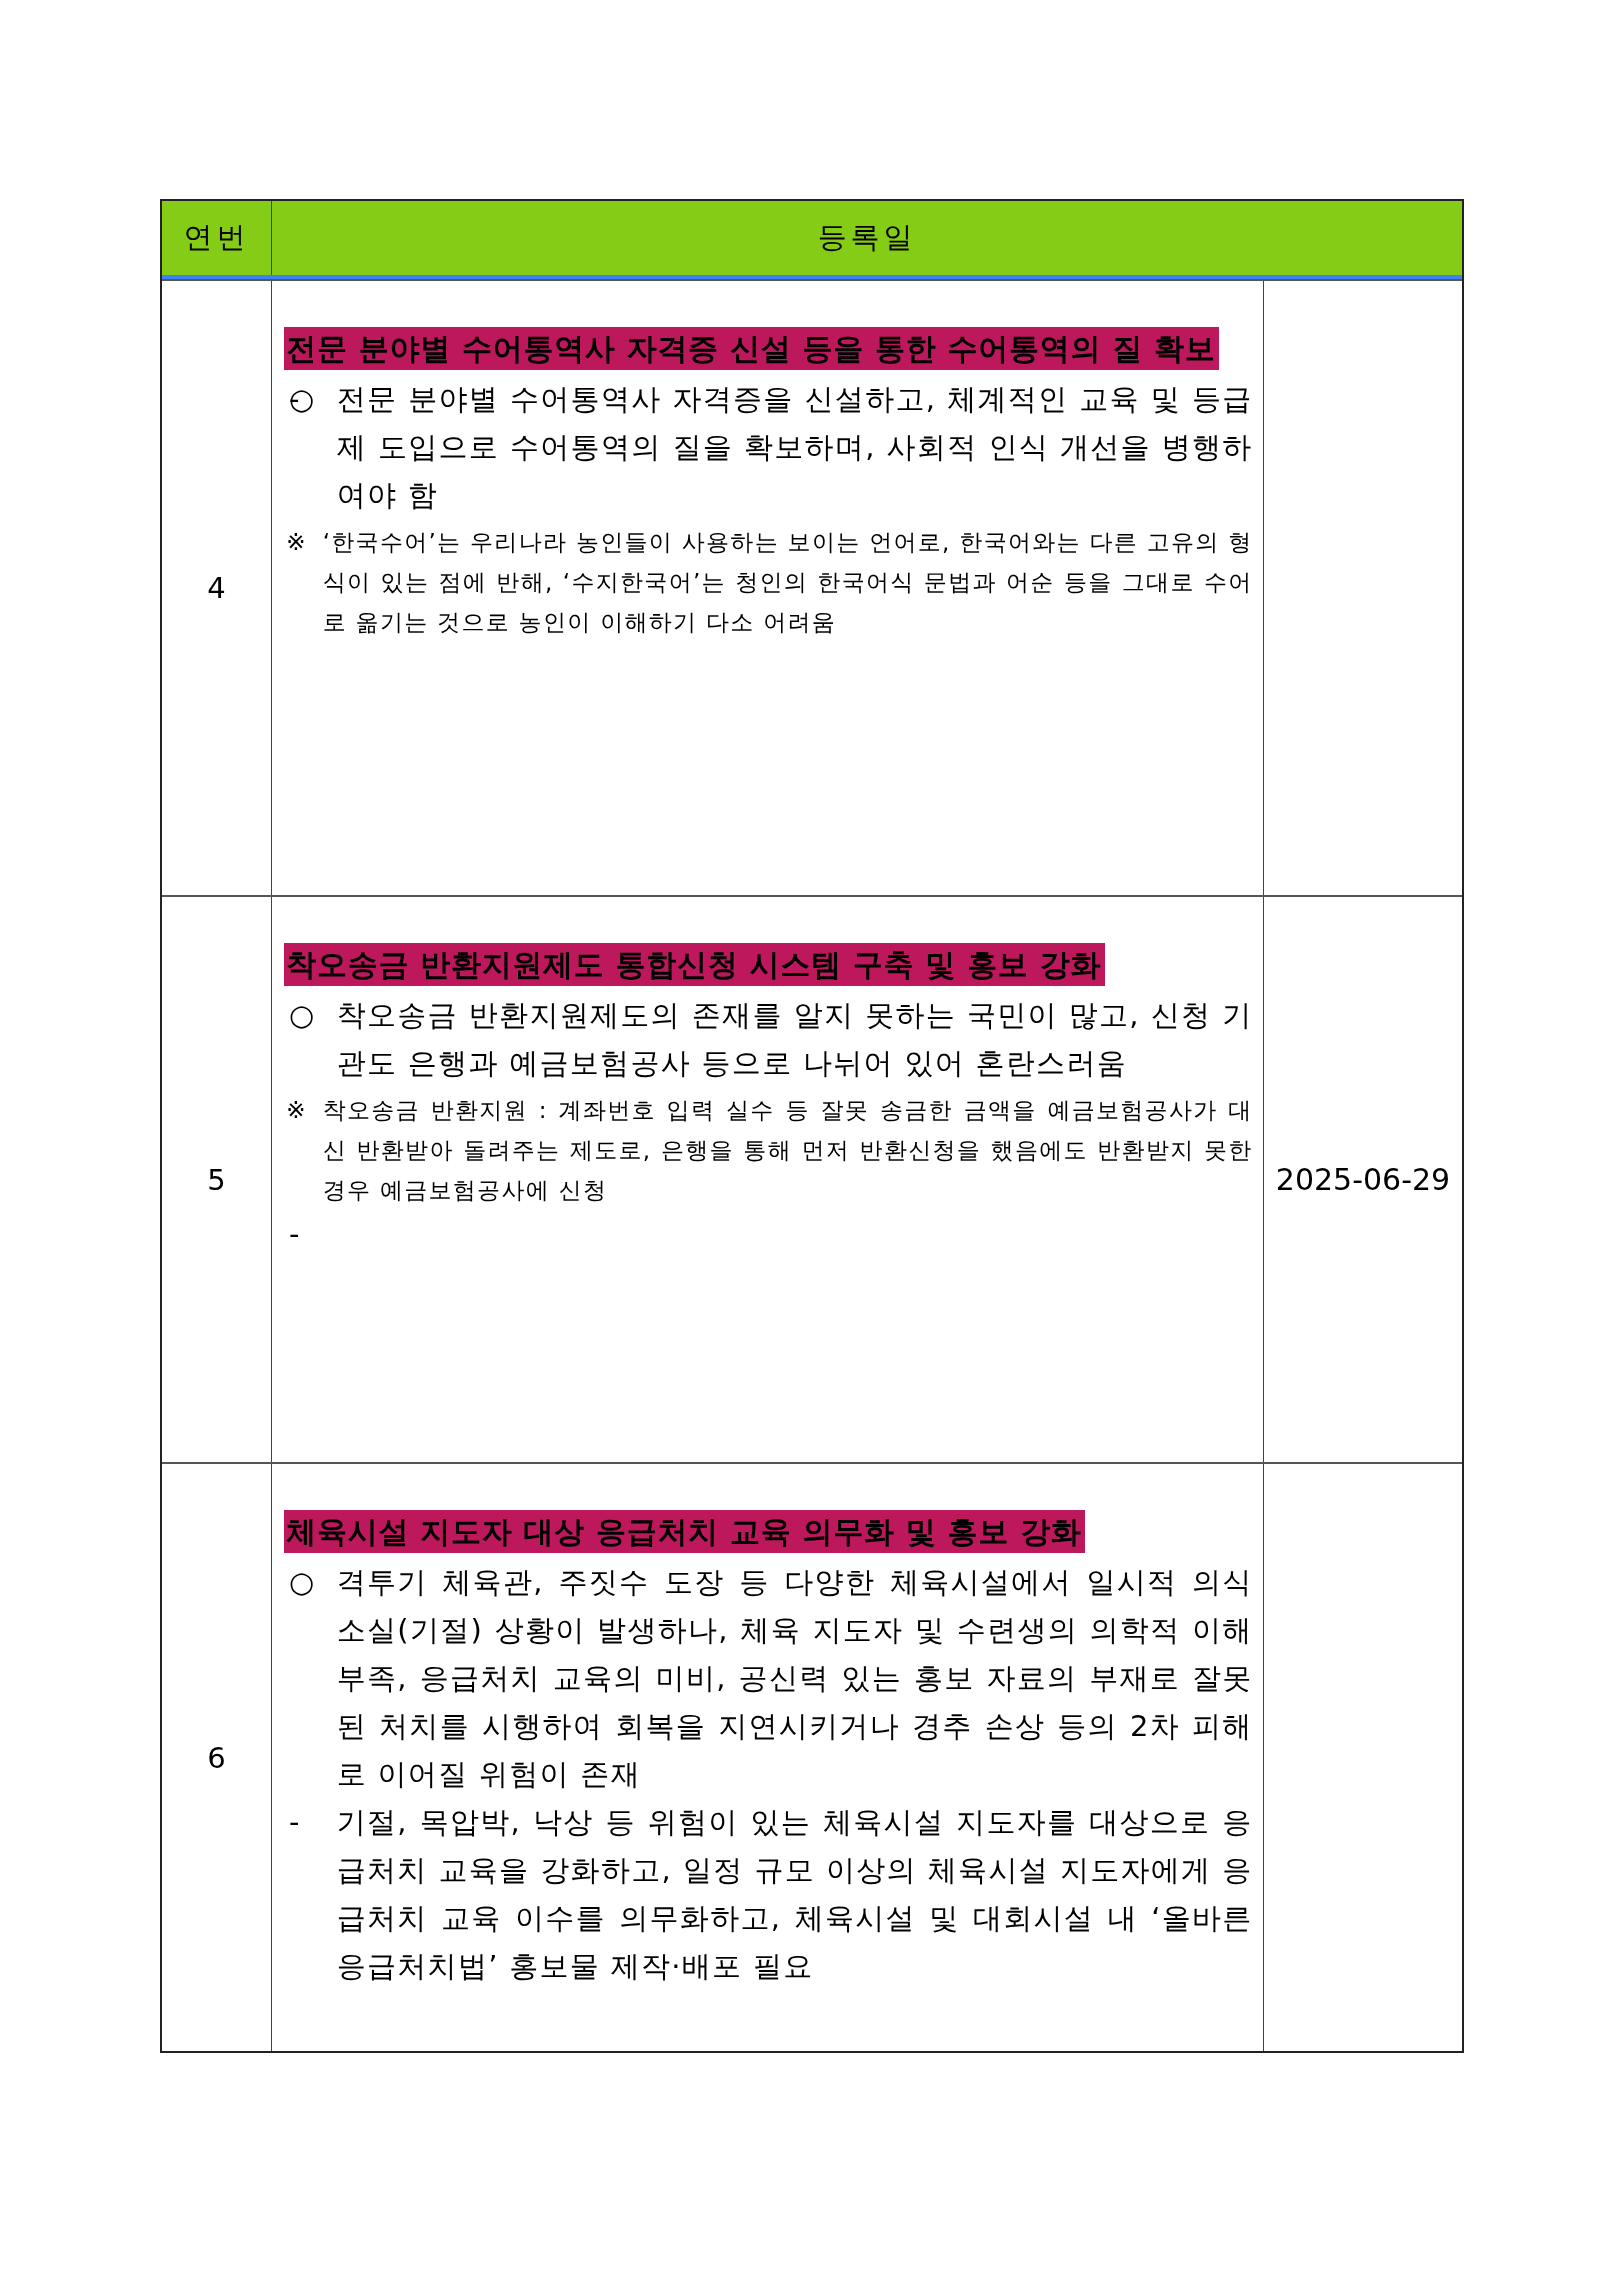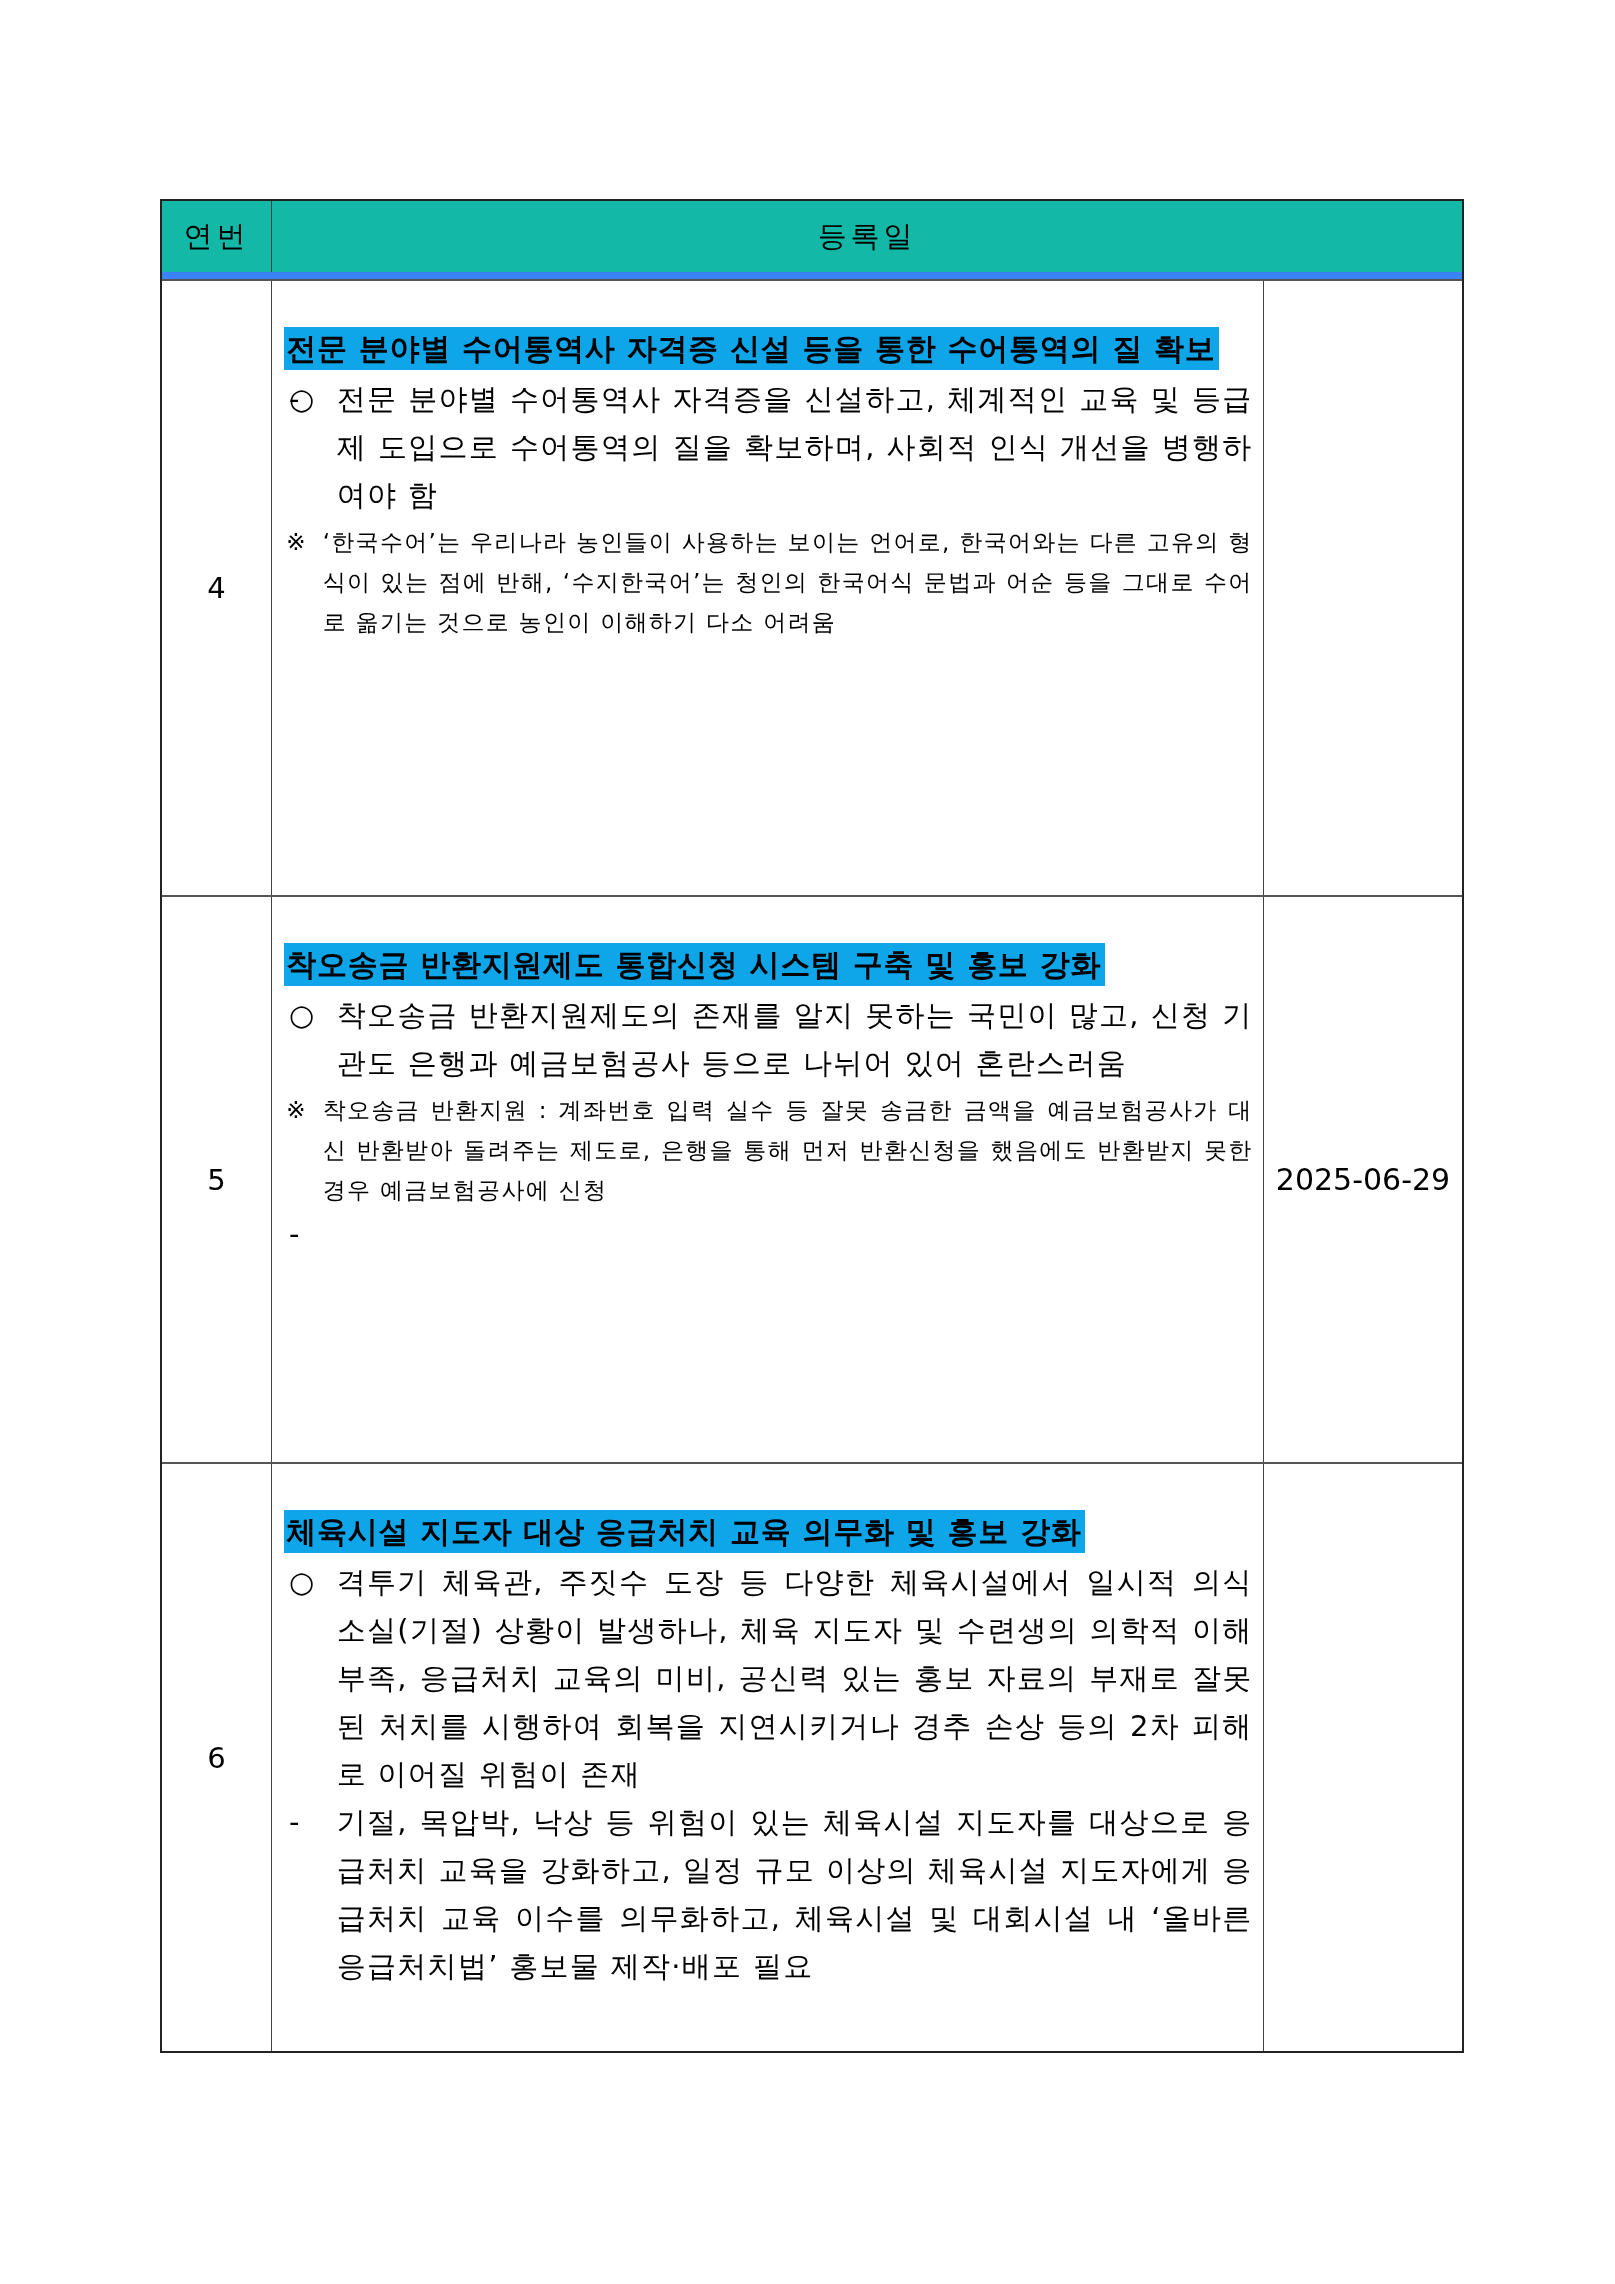--- a/index.html
+++ b/index.html
@@ -1,27 +1,27 @@
 <!DOCTYPE html>
 <html style="font-size:10.4px"><head>
 <meta charset="utf-8">
 <style>
   html, body { margin: 0; padding: 0; background: #ffffff; }
   body { width: 1616px; height: 2284px; position: relative; font-family: "DejaVu Sans", "Liberation Sans", sans-serif; color: #000; }
   .tbl { position: absolute; left: 160px; top: 199px; width: 1304px; border: 2px solid #222; box-sizing: border-box; }
   .row { display: flex; box-sizing: border-box; }
   .row + .row { border-top: 2px solid #555; }
-  .hdr { height: 78px; background: #14b8a6; border-bottom: 7px solid #3b82f6; }
+  .hdr { height: 78px; background: #84cc16; border-bottom: 4px solid #3b82f6; }
   .c1 { width: 110px; border-right: 1.3px solid #444; display: flex; align-items: center; justify-content: center; box-sizing: border-box; font-size: 29px; }
   .c2 { width: 992px; border-right: 1.3px solid #444; box-sizing: border-box; }
   .c3 { flex: 1; display: flex; align-items: center; justify-content: center; font-size: 30px; box-sizing: border-box; }
   .hdr .c2 { display: flex; align-items: center; justify-content: center; font-size: 29px; letter-spacing: 26px; padding-left: 26px; }
   .hdr .c1, .hdr .c3 { font-size: 29px; letter-spacing: 3.9px; }
   .content { padding: 46px 10.4px 0 11.7px; box-sizing: border-box; }
-  .title { display: inline-block; background: #0ea5e9; font-weight: bold; font-size: 30px; line-height: 43px; padding: 0 3.9px 0 2.6px; letter-spacing: 0.7px; white-space: nowrap; }
+  .title { display: inline-block; background: #be185d; font-weight: bold; font-size: 30px; line-height: 43px; padding: 0 3.9px 0 2.6px; letter-spacing: 0.7px; white-space: nowrap; }
   .item { position: relative; font-size: 29px; line-height: 48px; padding-left: 53px; text-align: justify; text-align-last: left; letter-spacing: 1.3px; }
   .item .mark { position: absolute; left: 5.2px; top: 0; }
   .note { position: relative; font-size: 23px; line-height: 40px; padding-left: 39px; text-align: justify; letter-spacing: 1.3px; margin-top: 2.6px; }
   .note .mark { position: absolute; left: 2.6px; top: 0; }
   .sp { height: 5.2px; }
 </style>
 </head>
 <body>
 
 <div class="tbl">

